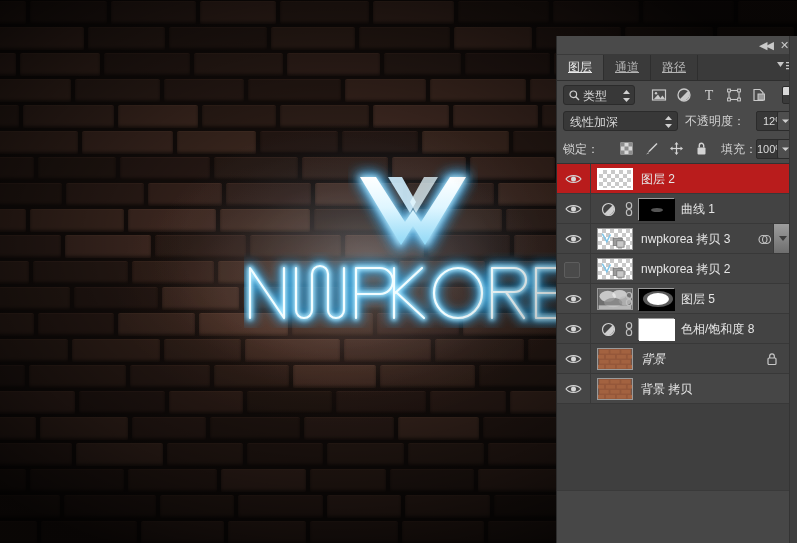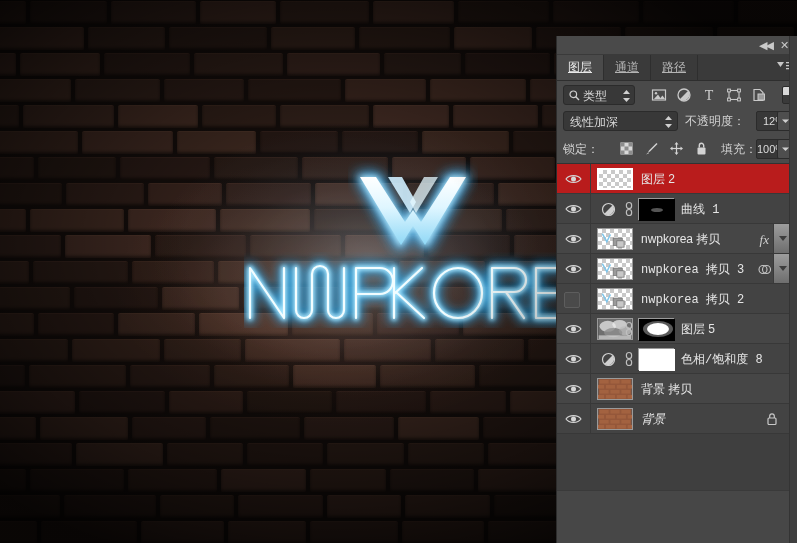--- a/index.html
+++ b/index.html
@@ -131,21 +131,21 @@
   }
   .fill-arrow{position:absolute;right:4px;top:4px;width:17px;height:20px;
     background:#4e4e4e;border:1px solid #2b2b2b;border-radius:2px;box-sizing:border-box;}
 
   
   .layers{position:relative;background:#434343;}
   .lrow{
     position:relative;height:30px;border-bottom:1px solid #383838;
     background:#464646;box-sizing:border-box;
   }
-  .lrow.alt{background:#434343;font-family:Liberation Mono, monospace;}
+  .lrow.alt{background:#434343;}
   .lrow.selected{background:#b91c1c;}
   .eye{
     position:absolute;left:8px;top:9px;width:17px;height:12px;
   }
   .eyebox{
     position:absolute;left:7px;top:8px;width:14px;height:14px;
     border:1px solid #5d5d5d;border-radius:2px;background:#4a4a4a;
   }
   .divline{position:absolute;left:33px;top:0;bottom:0;width:1px;background:#383838;}
   .thumb{
@@ -711,38 +711,20 @@
             <div class="link-ic"><svg width="8" height="16" viewBox="0 0 8 16">
                 <rect x="1.4" y="1.5" width="5.2" height="6" rx="2.6" fill="none" stroke="#bfbfbf" stroke-width="1.2"></rect>
                 <rect x="1.4" y="8.5" width="5.2" height="6" rx="2.6" fill="none" stroke="#bfbfbf" stroke-width="1.2"></rect>
               </svg></div>
             <div class="mask"><svg class="mini" width="36" height="22" viewBox="0 0 36 22">
                 <rect width="36" height="22" fill="#000"></rect>
                 <ellipse cx="18" cy="11" rx="6" ry="2" fill="#555"></ellipse>
               </svg></div>
             <div class="lname n2">曲线 1</div>
           </div>
-          <div class="lrow">
-            <div class="eye"><svg width="17" height="12" viewBox="0 0 17 12">
-                <path d="M1,6 C4,1.5 13,1.5 16,6 C13,10.5 4,10.5 1,6 Z" fill="none" stroke="#d6d6d6" stroke-width="1.1"></path>
-                <circle cx="8.5" cy="6" r="2.5" fill="#d6d6d6"></circle>
-              </svg></div>
-            <div class="divline"></div>
-            <div class="thumb checker">
-              <svg class="mini" width="36" height="22" viewBox="0 0 36 22">
-                <path d="M4,5 L9,14 L13,6" fill="none" stroke="#7fc6ea" stroke-width="1.6"></path>
-                <rect x="16" y="10" width="10" height="8" fill="#9a9a9a" stroke="#6d6d6d" stroke-width="0.8"></rect>
-                <rect x="20" y="13" width="8" height="7" fill="#c8c8c8" stroke="#6d6d6d" stroke-width="0.8"></rect>
-              </svg>
-            </div>
-            <div class="lname n1">nwpkorea 拷贝</div>
-            <div class="fx-ic">fx</div>
-            <div class="rightstrip"></div>
-            <div class="rs-arrow"></div>
-          </div>
           <div class="lrow alt">
             <div class="eye"><svg width="17" height="12" viewBox="0 0 17 12">
                 <path d="M1,6 C4,1.5 13,1.5 16,6 C13,10.5 4,10.5 1,6 Z" fill="none" stroke="#d6d6d6" stroke-width="1.1"></path>
                 <circle cx="8.5" cy="6" r="2.5" fill="#d6d6d6"></circle>
               </svg></div>
             <div class="divline"></div>
             <div class="thumb checker">
               <svg class="mini" width="36" height="22" viewBox="0 0 36 22">
                 <path d="M4,5 L9,14 L13,6" fill="none" stroke="#7fc6ea" stroke-width="1.6"></path>
                 <rect x="16" y="10" width="10" height="8" fill="#9a9a9a" stroke="#6d6d6d" stroke-width="0.8"></rect>
@@ -807,50 +789,20 @@
                 <path d="M11.7,3.3 A6,6 0 0 1 3.3,11.7 Z" fill="#d0d0d0"></path>
               </svg></div>
             <div class="link-ic"><svg width="8" height="16" viewBox="0 0 8 16">
                 <rect x="1.4" y="1.5" width="5.2" height="6" rx="2.6" fill="none" stroke="#bfbfbf" stroke-width="1.2"></rect>
                 <rect x="1.4" y="8.5" width="5.2" height="6" rx="2.6" fill="none" stroke="#bfbfbf" stroke-width="1.2"></rect>
               </svg></div>
             <div class="mask"><svg class="mini" width="36" height="22" viewBox="0 0 36 22">
                 <rect width="36" height="22" fill="#fff"></rect>
               </svg></div>
             <div class="lname n2">色相/饱和度 8</div>
-          </div>
-          <div class="lrow">
-            <div class="eye"><svg width="17" height="12" viewBox="0 0 17 12">
-                <path d="M1,6 C4,1.5 13,1.5 16,6 C13,10.5 4,10.5 1,6 Z" fill="none" stroke="#d6d6d6" stroke-width="1.1"></path>
-                <circle cx="8.5" cy="6" r="2.5" fill="#d6d6d6"></circle>
-              </svg></div>
-            <div class="divline"></div>
-            <div class="thumb">
-              <svg class="mini" width="36" height="22" viewBox="0 0 36 22">
-                <rect width="36" height="22" fill="#9d5b3c"></rect>
-                <g fill="#b06a45">
-                  <rect x="1" y="1" width="10" height="4"></rect>
-                  <rect x="13" y="1" width="10" height="4"></rect>
-                  <rect x="25" y="1" width="10" height="4"></rect>
-                  <rect x="-4" y="6.5" width="10" height="4"></rect>
-                  <rect x="8" y="6.5" width="10" height="4"></rect>
-                  <rect x="20" y="6.5" width="10" height="4"></rect>
-                  <rect x="32" y="6.5" width="8" height="4"></rect>
-                  <rect x="1" y="12" width="10" height="4"></rect>
-                  <rect x="13" y="12" width="10" height="4"></rect>
-                  <rect x="25" y="12" width="10" height="4"></rect>
-                  <rect x="-4" y="17.5" width="10" height="4"></rect>
-                  <rect x="8" y="17.5" width="10" height="4"></rect>
-                  <rect x="20" y="17.5" width="10" height="4"></rect>
-                  <rect x="32" y="17.5" width="8" height="4"></rect>
-                </g>
-                <rect width="36" height="22" fill="#7a4a33" opacity=".25"></rect>
-              </svg>
-            </div>
-            <div class="lname n1">背景 拷贝</div>
           </div>
           <div class="lrow alt">
             <div class="eye"><svg width="17" height="12" viewBox="0 0 17 12">
                 <path d="M1,6 C4,1.5 13,1.5 16,6 C13,10.5 4,10.5 1,6 Z" fill="none" stroke="#d6d6d6" stroke-width="1.1"></path>
                 <circle cx="8.5" cy="6" r="2.5" fill="#d6d6d6"></circle>
               </svg></div>
             <div class="divline"></div>
             <div class="thumb">
               <svg class="mini" width="36" height="22" viewBox="0 0 36 22">
                 <rect width="36" height="22" fill="#9d5b3c"></rect>
@@ -872,19 +824,49 @@
                 </g>
                 <rect width="36" height="22" fill="#7a4a33" opacity=".25"></rect>
               </svg>
             </div>
             <div class="lname n1 italic">背景</div>
             <div class="lock-ic"><svg width="12" height="14" viewBox="0 0 12 14">
                 <rect x="2" y="6" width="8" height="6.5" rx="1" fill="none" stroke="#c8c8c8" stroke-width="1.2"></rect>
                 <path d="M3.7,6 v-1.9 a2.3,2.3 0 0 1 4.6,0 v1.9" fill="none" stroke="#c8c8c8" stroke-width="1.2"></path>
               </svg></div>
           </div>
+          <div class="lrow">
+            <div class="eye"><svg width="17" height="12" viewBox="0 0 17 12">
+                <path d="M1,6 C4,1.5 13,1.5 16,6 C13,10.5 4,10.5 1,6 Z" fill="none" stroke="#d6d6d6" stroke-width="1.1"></path>
+                <circle cx="8.5" cy="6" r="2.5" fill="#d6d6d6"></circle>
+              </svg></div>
+            <div class="divline"></div>
+            <div class="thumb">
+              <svg class="mini" width="36" height="22" viewBox="0 0 36 22">
+                <rect width="36" height="22" fill="#9d5b3c"></rect>
+                <g fill="#b06a45">
+                  <rect x="1" y="1" width="10" height="4"></rect>
+                  <rect x="13" y="1" width="10" height="4"></rect>
+                  <rect x="25" y="1" width="10" height="4"></rect>
+                  <rect x="-4" y="6.5" width="10" height="4"></rect>
+                  <rect x="8" y="6.5" width="10" height="4"></rect>
+                  <rect x="20" y="6.5" width="10" height="4"></rect>
+                  <rect x="32" y="6.5" width="8" height="4"></rect>
+                  <rect x="1" y="12" width="10" height="4"></rect>
+                  <rect x="13" y="12" width="10" height="4"></rect>
+                  <rect x="25" y="12" width="10" height="4"></rect>
+                  <rect x="-4" y="17.5" width="10" height="4"></rect>
+                  <rect x="8" y="17.5" width="10" height="4"></rect>
+                  <rect x="20" y="17.5" width="10" height="4"></rect>
+                  <rect x="32" y="17.5" width="8" height="4"></rect>
+                </g>
+                <rect width="36" height="22" fill="#7a4a33" opacity=".25"></rect>
+              </svg>
+            </div>
+            <div class="lname n1">背景 拷贝</div>
+          </div>
         </div>
       <div class="panel-empty"></div>
     </div>
 
     <div class="panel-edge"></div>
   </div>
 </div>
 
 </body></html>

